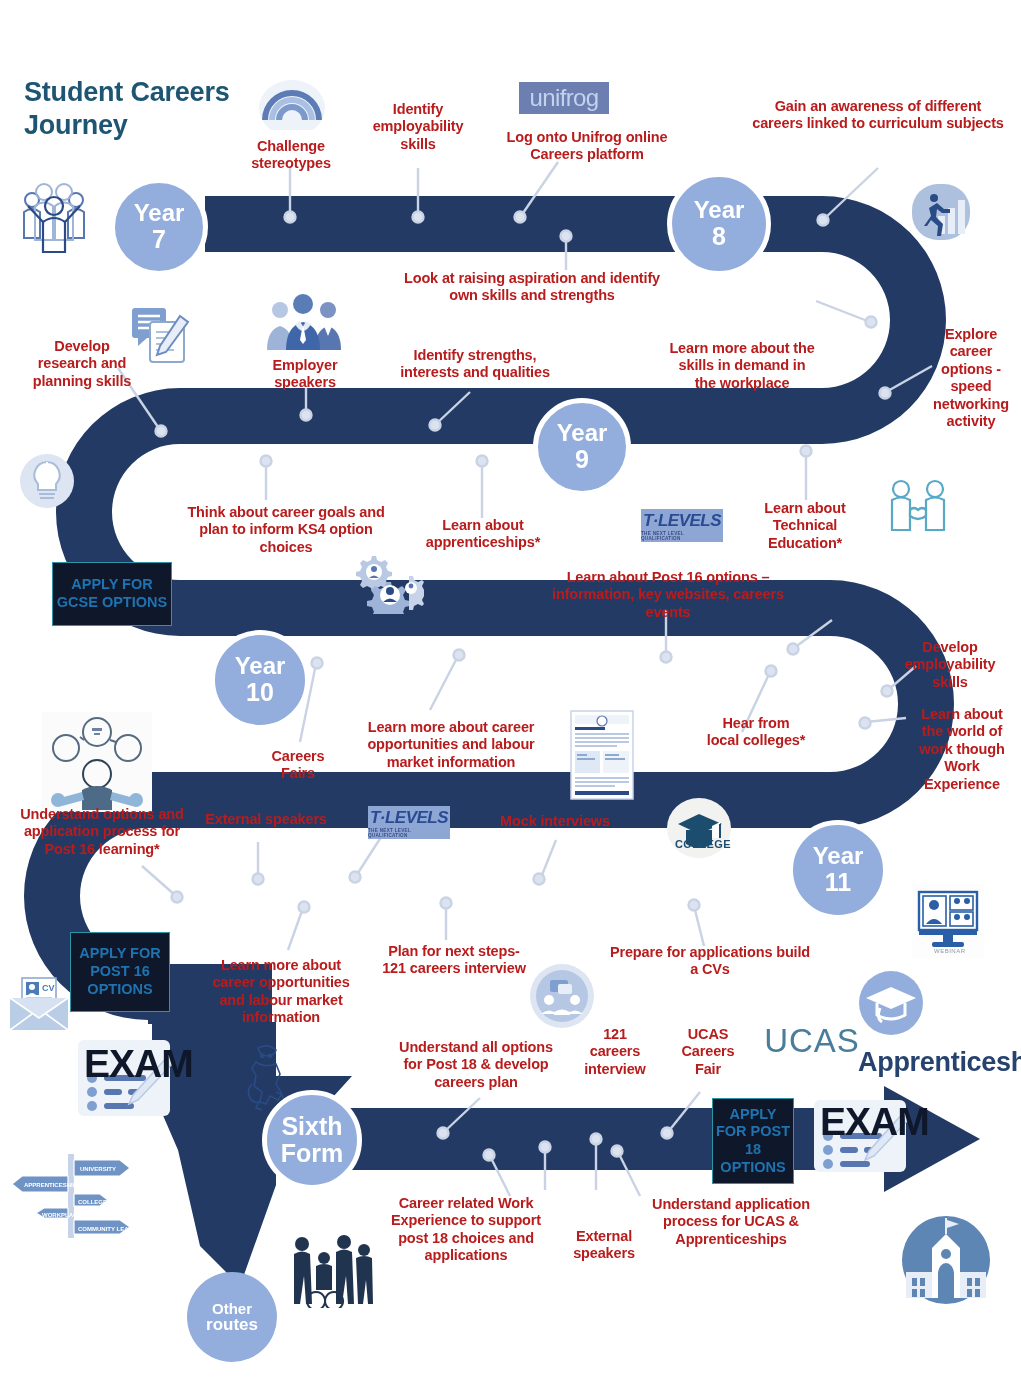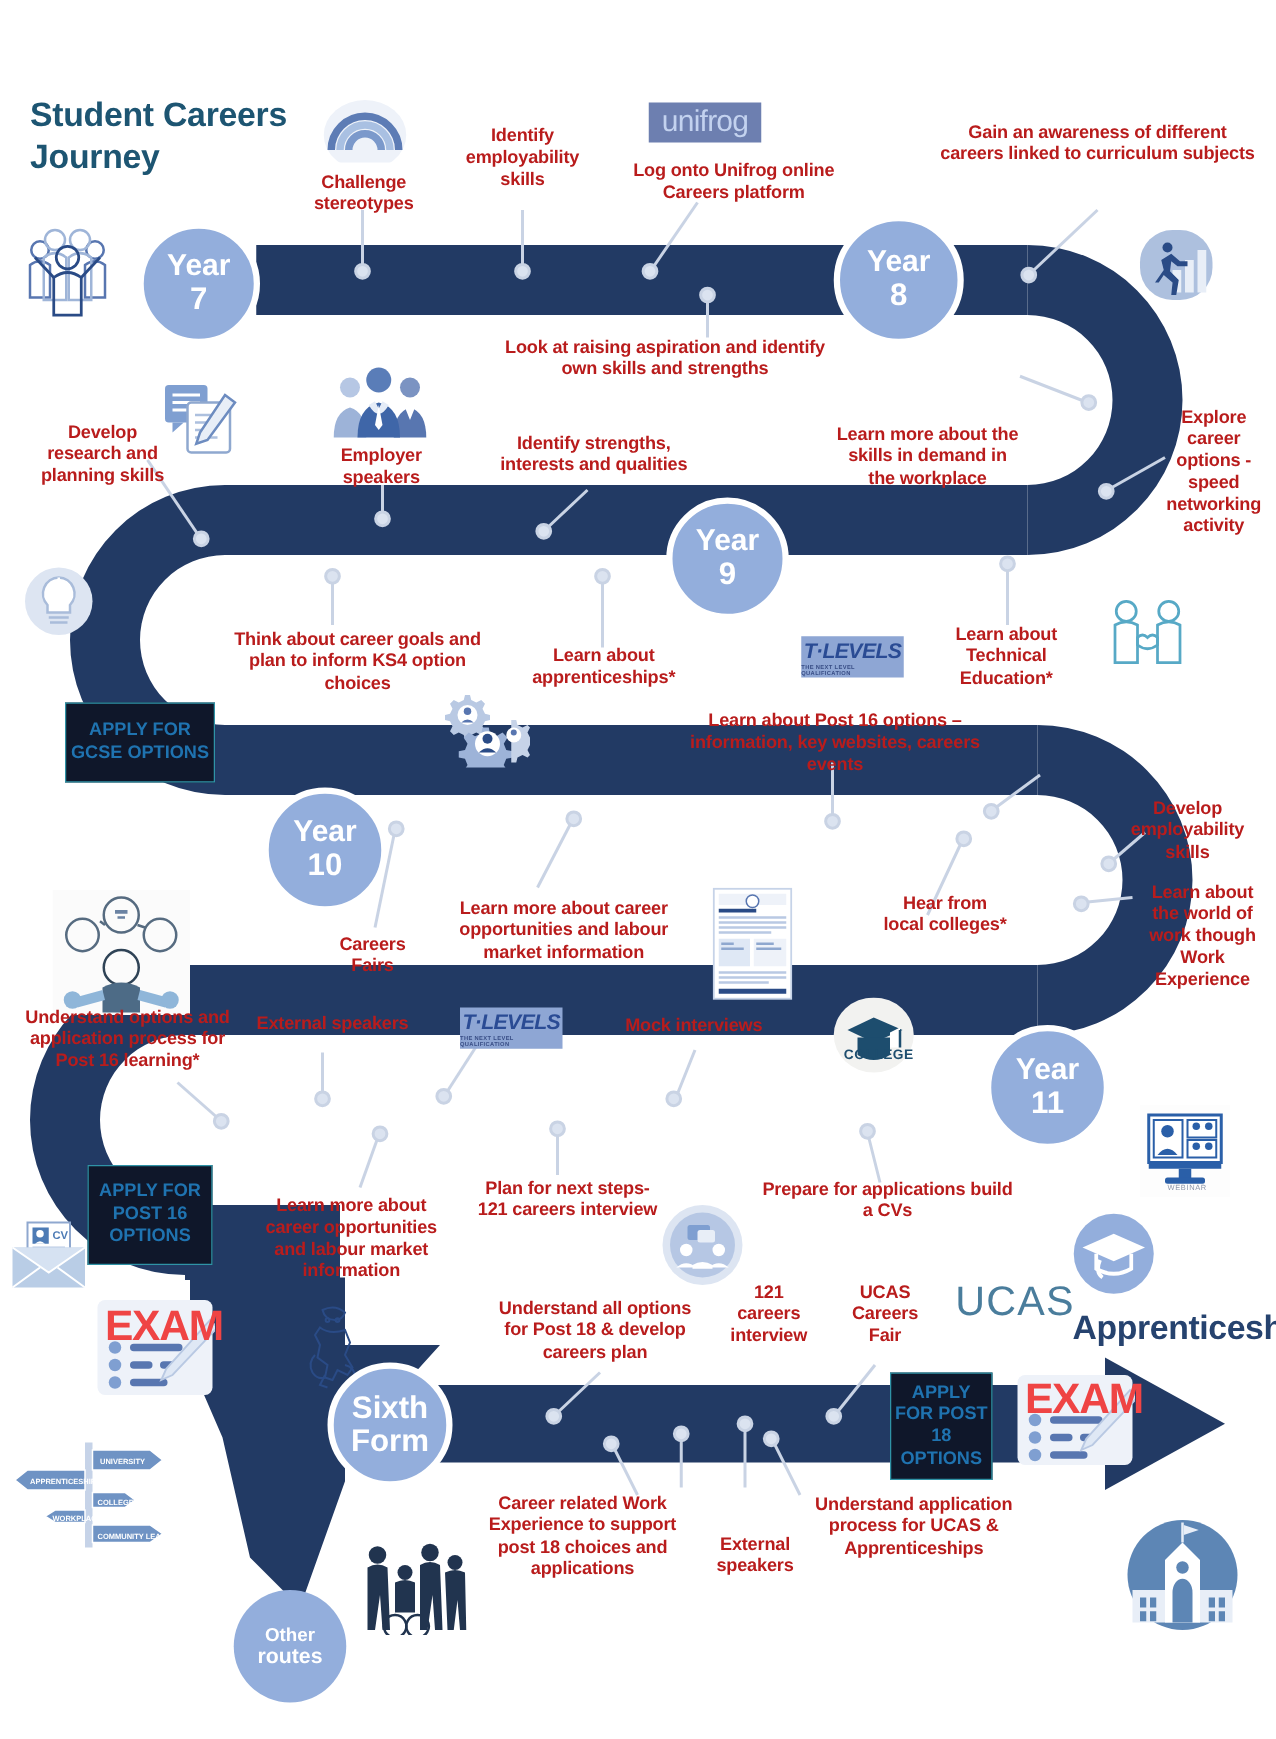--- a/index.html
+++ b/index.html
@@ -55,21 +55,21 @@
     position:absolute;z-index:4;display:flex;align-items:center;
     justify-content:center;box-sizing:border-box;
   }
   .tlevel{background:#8ea6d4;color:#2a4b94;font-weight:bold;font-style:italic;
     font-size:17px;letter-spacing:-0.5px;flex-direction:column;}
   .tlevel .sub{font-size:4.6px;font-style:normal;letter-spacing:0.3px;color:#394e86;}
   .unifrog{background:#6d7fb0;color:#c3d2ef;font-size:24px;font-weight:500;letter-spacing:-0.6px;}
   .ucas{color:#4a7d9c;font-size:33px;letter-spacing:1px;font-weight:400;}
   .appr{color:#26436f;font-size:27px;font-weight:bold;letter-spacing:-0.3px;}
   .webinar-lbl{position:absolute;font-size:6px;color:#8d96aa;letter-spacing:0.5px;}
-  .exam-lbl{color:#ef4444;font-weight:bold;font-size:34px;letter-spacing:-1px;}
+  .exam-lbl{color:#0f172a;font-weight:bold;font-size:39px;letter-spacing:-1px;}
   .college-lbl{color:#1d4d6e;font-weight:bold;font-size:11px;letter-spacing:0.4px;}
 </style>
 </head>
 <body>
 
 <div id="stage">
 
   <svg class="layer path-layer" viewBox="0 0 1021 1391">
     <g fill="#223a64">
 

